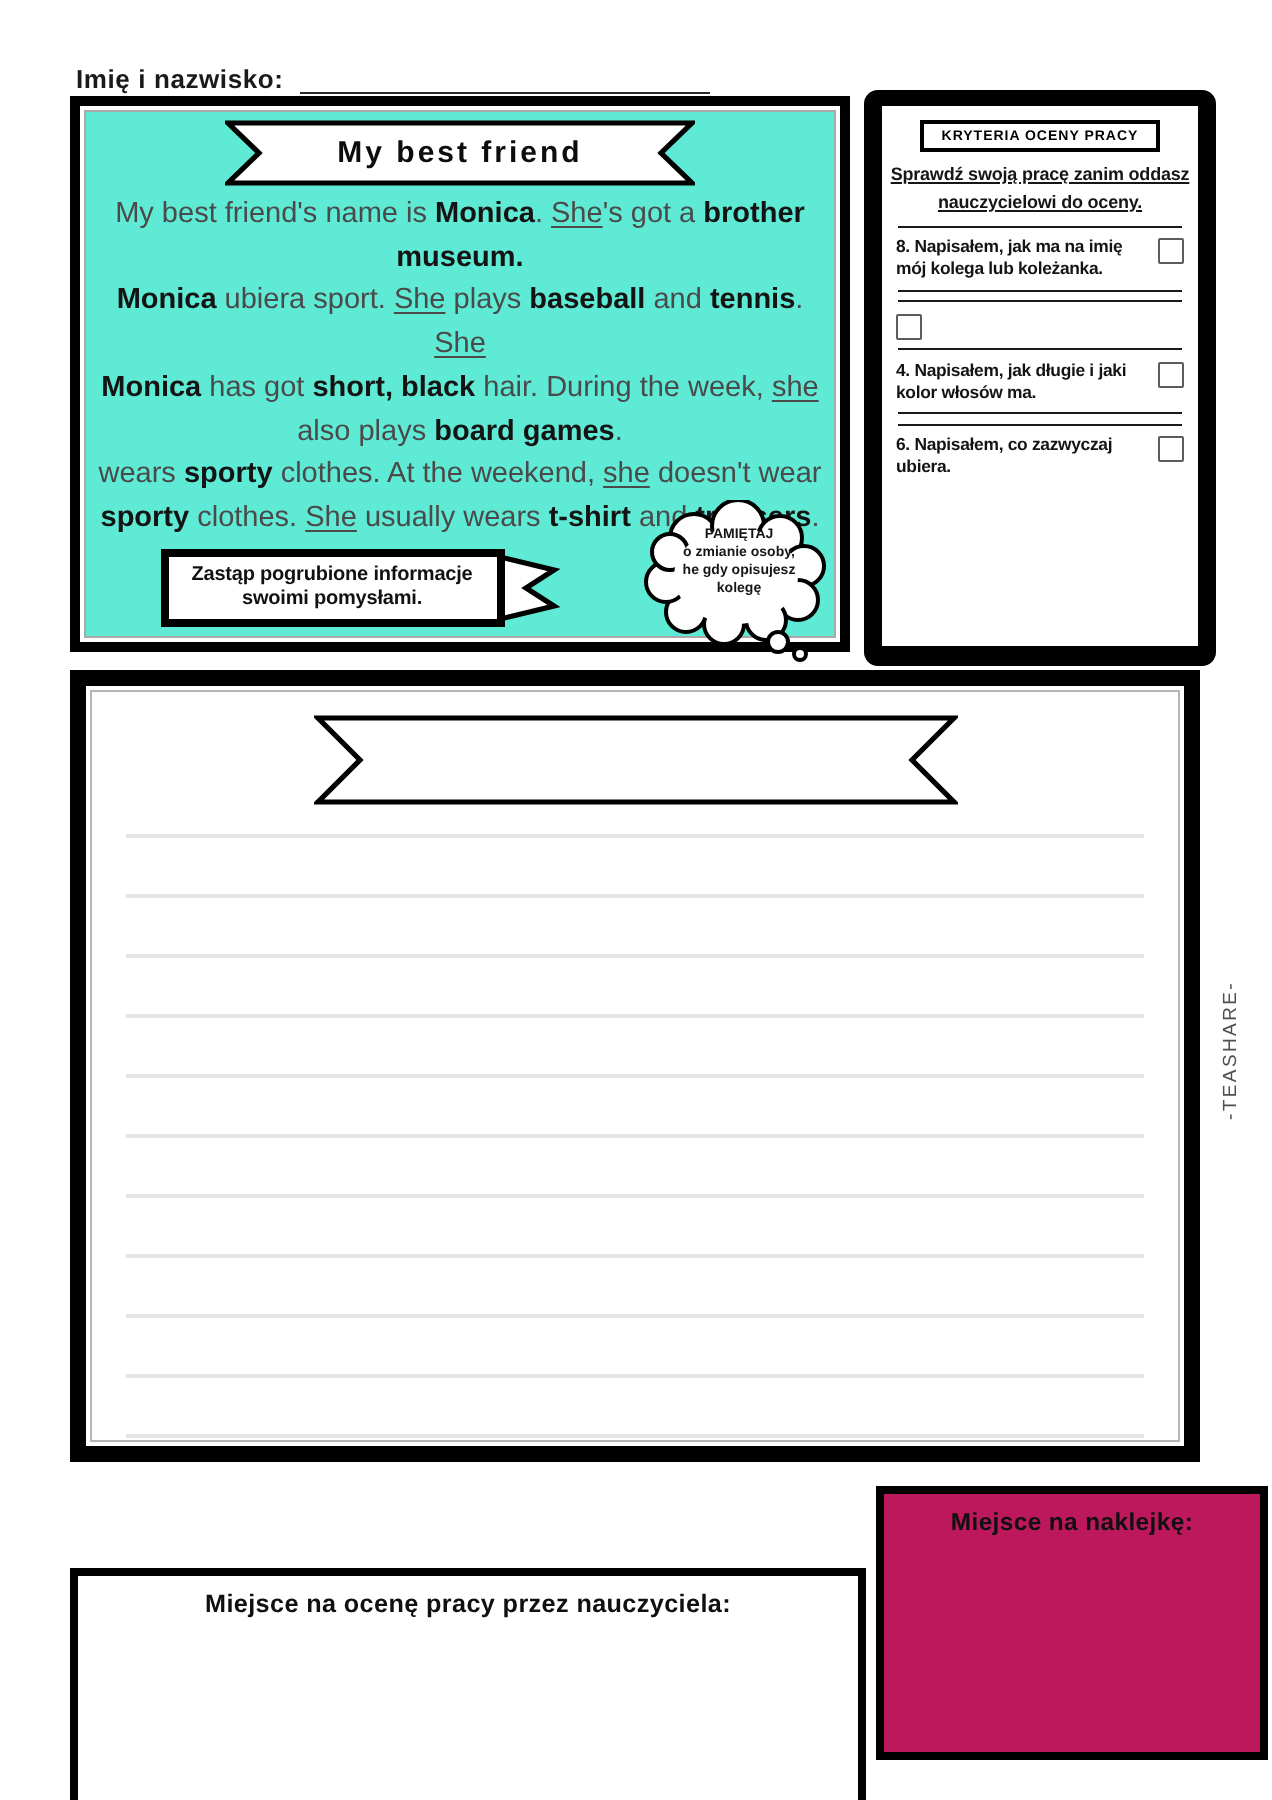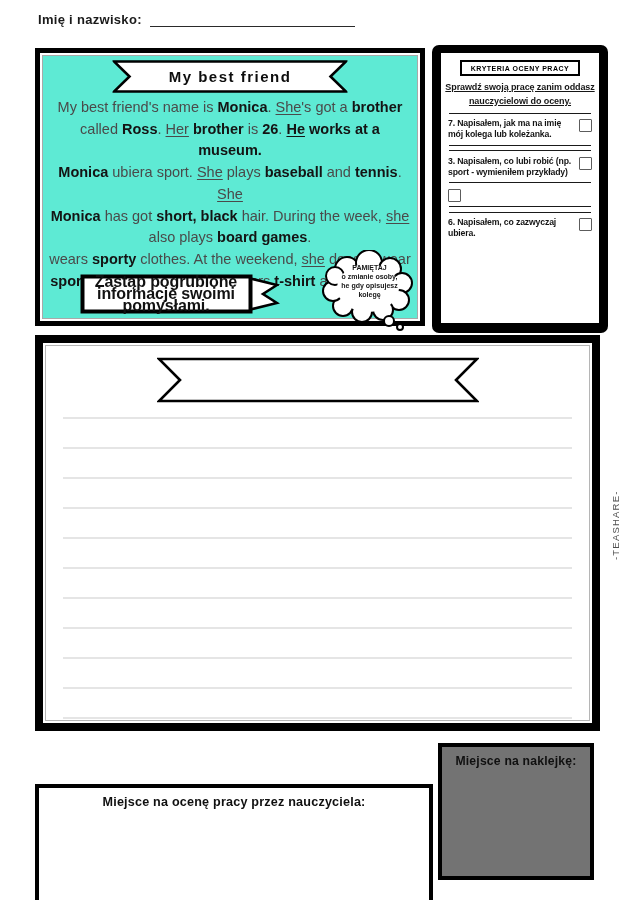--- a/index.html
+++ b/index.html
@@ -1,42 +1,42 @@
 <!DOCTYPE html>
 <html><head>
 <meta charset="utf-8">
 <style>
   html,body{margin:0;padding:0;background:#fff;}
   .page{position:relative;width:636px;height:900px;background:#ffffff;overflow:hidden;
         font-family:"Liberation Sans",sans-serif;color:#111;}
 
   
   .name-row{position:absolute;left:38px;top:12px;display:flex;align-items:flex-end;}
-  .name-label{font-size:13px;font-weight:700;letter-spacing:.3px;color:#1a1a1a;}
+  .name-label{font-size:13px;font-weight:700;letter-spacing:.3px;color:#1a1a1a;margin-top:20px;}
   .name-line{width:205px;border-bottom:1.6px solid #2a2a2a;margin-left:8px;height:14px;}
 
   
   .story-box{position:absolute;left:35px;top:48px;width:390px;height:278px;background:#5eead4;
              border:5px solid #000;box-shadow:inset 0 0 0 2px #fff,inset 0 0 0 3px #a9a9a9;box-sizing:border-box;}
   .banner{position:absolute;left:50%;transform:translateX(-50%);}
   .banner-story{top:7px;width:235px;height:33px;}
   .banner svg{position:absolute;inset:0;}
   .banner-title{position:absolute;inset:0;display:flex;align-items:center;justify-content:center;
                 font-size:15px;font-weight:700;letter-spacing:1.5px;color:#0d0d0d;}
   .story-text{position:absolute;left:8px;right:8px;top:44px;text-align:center;
               font-size:14.5px;line-height:21.7px;color:#4a4a4a;}
   .story-text .b{font-weight:700;color:#141414;}
   .story-text .u{text-decoration:underline;text-underline-offset:2px;text-align:center;}
 
   
   .task-ribbon{position:absolute;left:40px;top:221px;width:200px;height:40px;}
   .task-ribbon svg{position:absolute;inset:0;}
   .task-ribbon-text{position:absolute;left:7px;top:4px;width:158px;height:32px;display:flex;
                     align-items:center;justify-content:center;text-align:center;
-                    font-size:16px;line-height:12px;font-weight:700;color:#111;letter-spacing:-.1px;}
+                    font-size:10px;line-height:12px;font-weight:700;color:#111;letter-spacing:-.1px;}
 
   
   .cloud{position:absolute;left:281px;top:197px;width:97px;height:82px;}
   .cloud svg{position:absolute;inset:0;}
   .cloud-text{position:absolute;left:10px;right:10px;top:13px;text-align:center;
               font-size:7px;line-height:9px;font-weight:700;color:#161616;}
 
   
   .criteria{position:absolute;left:432px;top:45px;width:176px;height:288px;background:#000;border-radius:7px;}
   .criteria-inner{position:absolute;left:9px;right:9px;top:8px;bottom:10px;background:#fff;overflow:hidden;}
@@ -57,22 +57,22 @@
   .write-lines{position:absolute;left:20px;right:20px;top:46px;}
   .write-line{height:28px;border-bottom:2px solid #e5e5e5;}
 
   
   .brand-vert{position:absolute;left:610px;top:430px;height:130px;writing-mode:vertical-rl;
               transform:rotate(180deg);font-size:9.5px;letter-spacing:1.2px;color:#4f4f4f;font-weight:500;}
 
   
   .teacher-box{position:absolute;left:35px;top:784px;width:398px;height:137px;border:4px solid #000;
                box-sizing:border-box;background:#fff;}
-  .sticker-box{position:absolute;left:438px;top:743px;width:156px;height:137px;border:4px solid #000;
-               box-sizing:border-box;background:#737373;}
+  .sticker-box{position:absolute;left:438px;top:743px;width:196px;height:137px;border:4px solid #000;
+               box-sizing:border-box;background:#be185d;}
   .box-label{text-align:center;margin-top:7px;font-size:12.6px;font-weight:600;letter-spacing:.2px;color:#101010;padding:0 6px;}
   .sticker-box .box-label{font-size:12.2px;}
 </style>
 </head>
 <body>
 
 <div class="page">
 
   <div class="name-row">
     <span class="name-label">Imię i nazwisko:</span>
@@ -82,21 +82,20 @@
   <div class="story-box">
     <div class="banner banner-story">
       <svg viewBox="0 0 235 33">
         <polygon points="1.5,1.5 233.5,1.5 218,16.5 233.5,31.5 1.5,31.5 17,16.5" fill="#ffffff" stroke="#000000" stroke-width="2.6" stroke-linejoin="miter"></polygon>
       </svg>
       <div class="banner-title">My  best friend</div>
     </div>
 
     <div class="story-text">
         <div><span>My best friend's name is </span><span class="b">Monica</span><span>. </span><span class="u">She</span><span>'s got a </span><span class="b">brother</span></div>
-        <div><span>called </span><span class="b">Ross</span><span>. </span><span class="u">Her</span><span> </span><span class="b">brother</span><span> is </span><span class="b">26</span><span>. </span><span class="b u">He</span><span class="b"> works at a</span></div>
         <div><span class="b">museum.</span></div>
         <div><span class="b">Monica</span><span> ubiera sport. </span><span class="u">She</span><span> plays </span><span class="b">baseball</span><span> and </span><span class="b">tennis</span><span>. </span><span class="u">She</span></div>
         <div><span class="b">Monica</span><span> has got </span><span class="b">short, black</span><span> hair. During the week, </span><span class="u">she</span></div>
         <div><span>also plays </span><span class="b">board games</span><span>.</span></div>
         <div><span>wears </span><span class="b">sporty</span><span> clothes. At the weekend, </span><span class="u">she</span><span> doesn't wear</span></div>
         <div><span class="b">sporty</span><span> clothes. </span><span class="u">She</span><span> usually wears </span><span class="b">t-shirt</span><span> and </span><span class="b">trousers</span><span>.</span></div>
       </div>
 
     <div class="task-ribbon">
       <svg viewBox="0 0 200 40">
@@ -138,31 +137,31 @@
   <div class="criteria">
     <div class="criteria-inner">
       <div class="criteria-badge">KRYTERIA OCENY PRACY</div>
       <div class="criteria-intro">
         <div>Sprawdź swoją pracę zanim oddasz</div>
         <div>nauczycielowi do oceny.</div>
       </div>
       <div class="criteria-list">
           <div class="divider"></div>
           <div class="crit-row">
-            <div class="crit-text">7. Napisałem, jak ma na imię mój kolega lub koleżanka.</div>
-            <div class="checkbox"></div>
-          </div>
-          <div class="divider"></div>
-          <div class="divider"></div>
-          <div class="crit-row">
-            <div class="crit-text">3. Napisałem, co lubi robić (np. sport - wymieniłem przykłady)</div>
-            <div class="checkbox"></div>
-          </div>
-          <div class="divider"></div>
-          <div class="crit-row">
+            <div class="crit-text">8. Napisałem, jak ma na imię mój kolega lub koleżanka.</div>
+            <div class="checkbox"></div>
+          </div>
+          <div class="divider"></div>
+          <div class="divider"></div>
+          <div class="crit-row">
+            <div class="checkbox"></div>
+          </div>
+          <div class="divider"></div>
+          <div class="crit-row">
+            <div class="crit-text">4. Napisałem, jak długie i jaki kolor włosów ma.</div>
             <div class="checkbox"></div>
           </div>
           <div class="divider"></div>
           <div class="divider"></div>
           <div class="crit-row">
             <div class="crit-text">6. Napisałem, co zazwyczaj ubiera.</div>
             <div class="checkbox"></div>
           </div>
         </div>
     </div>

